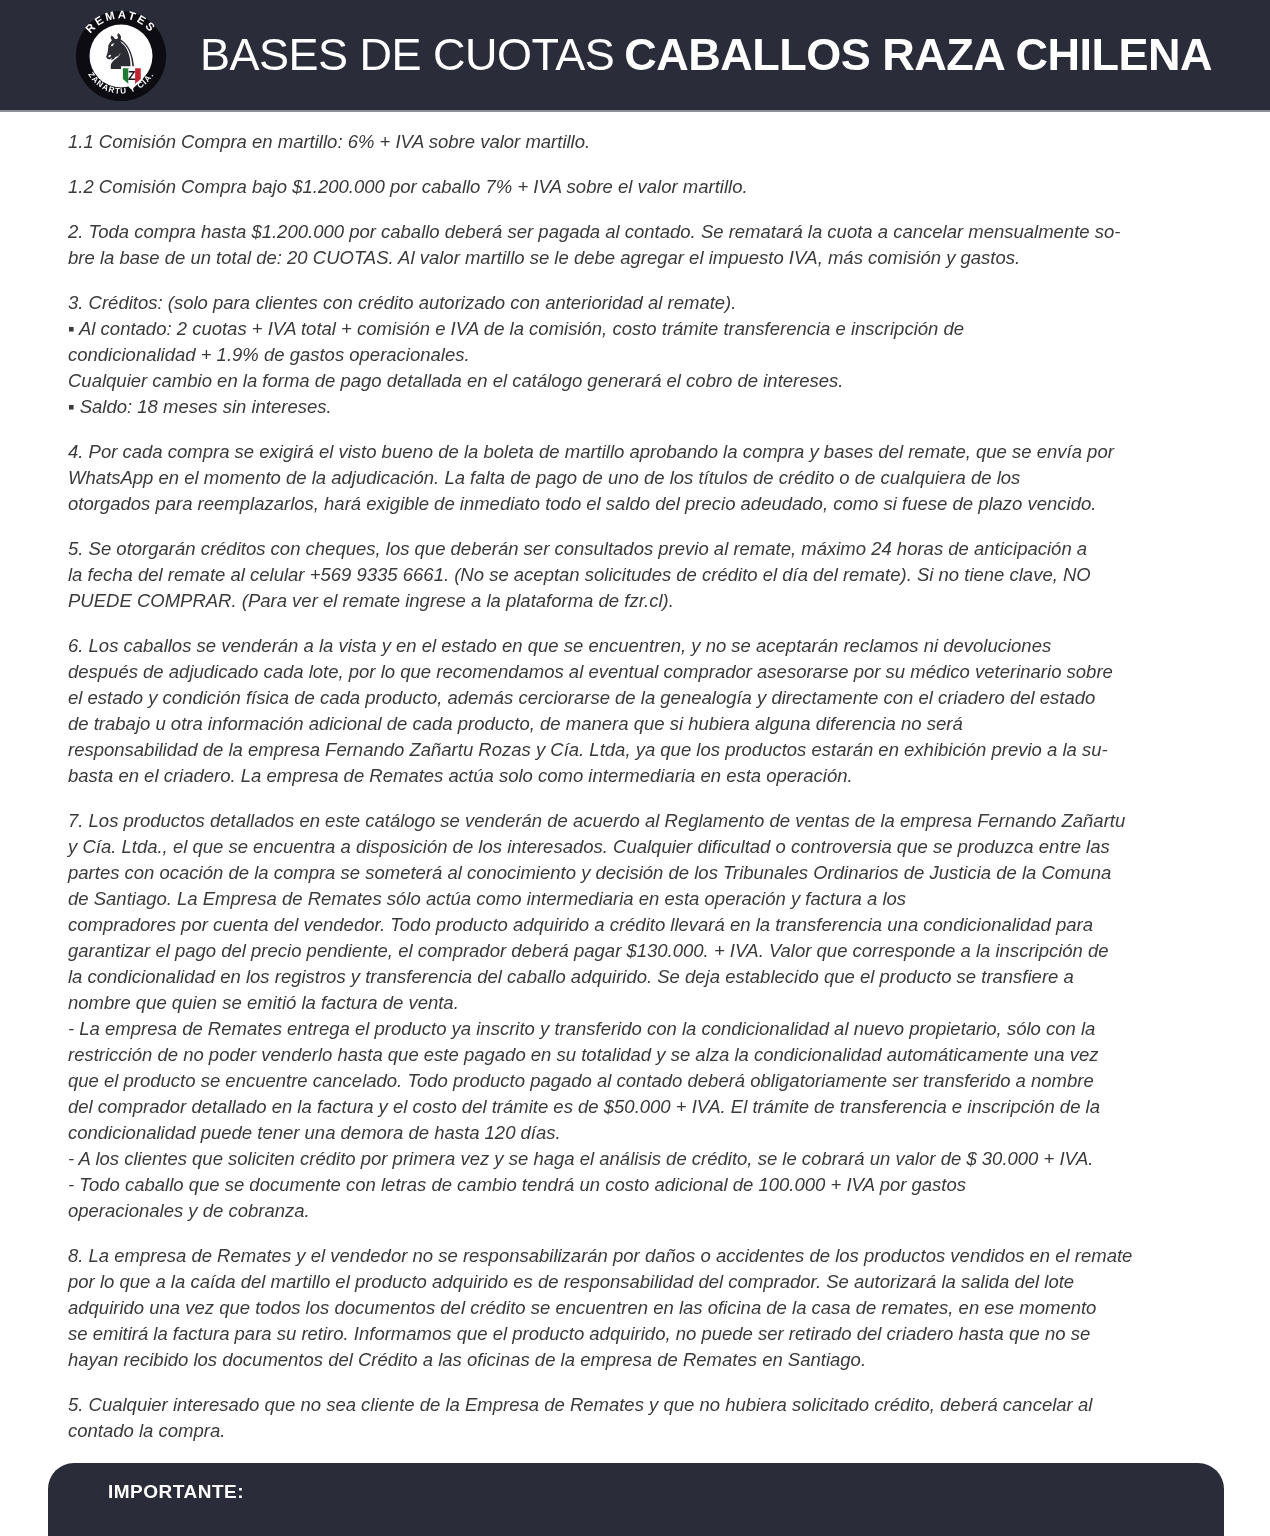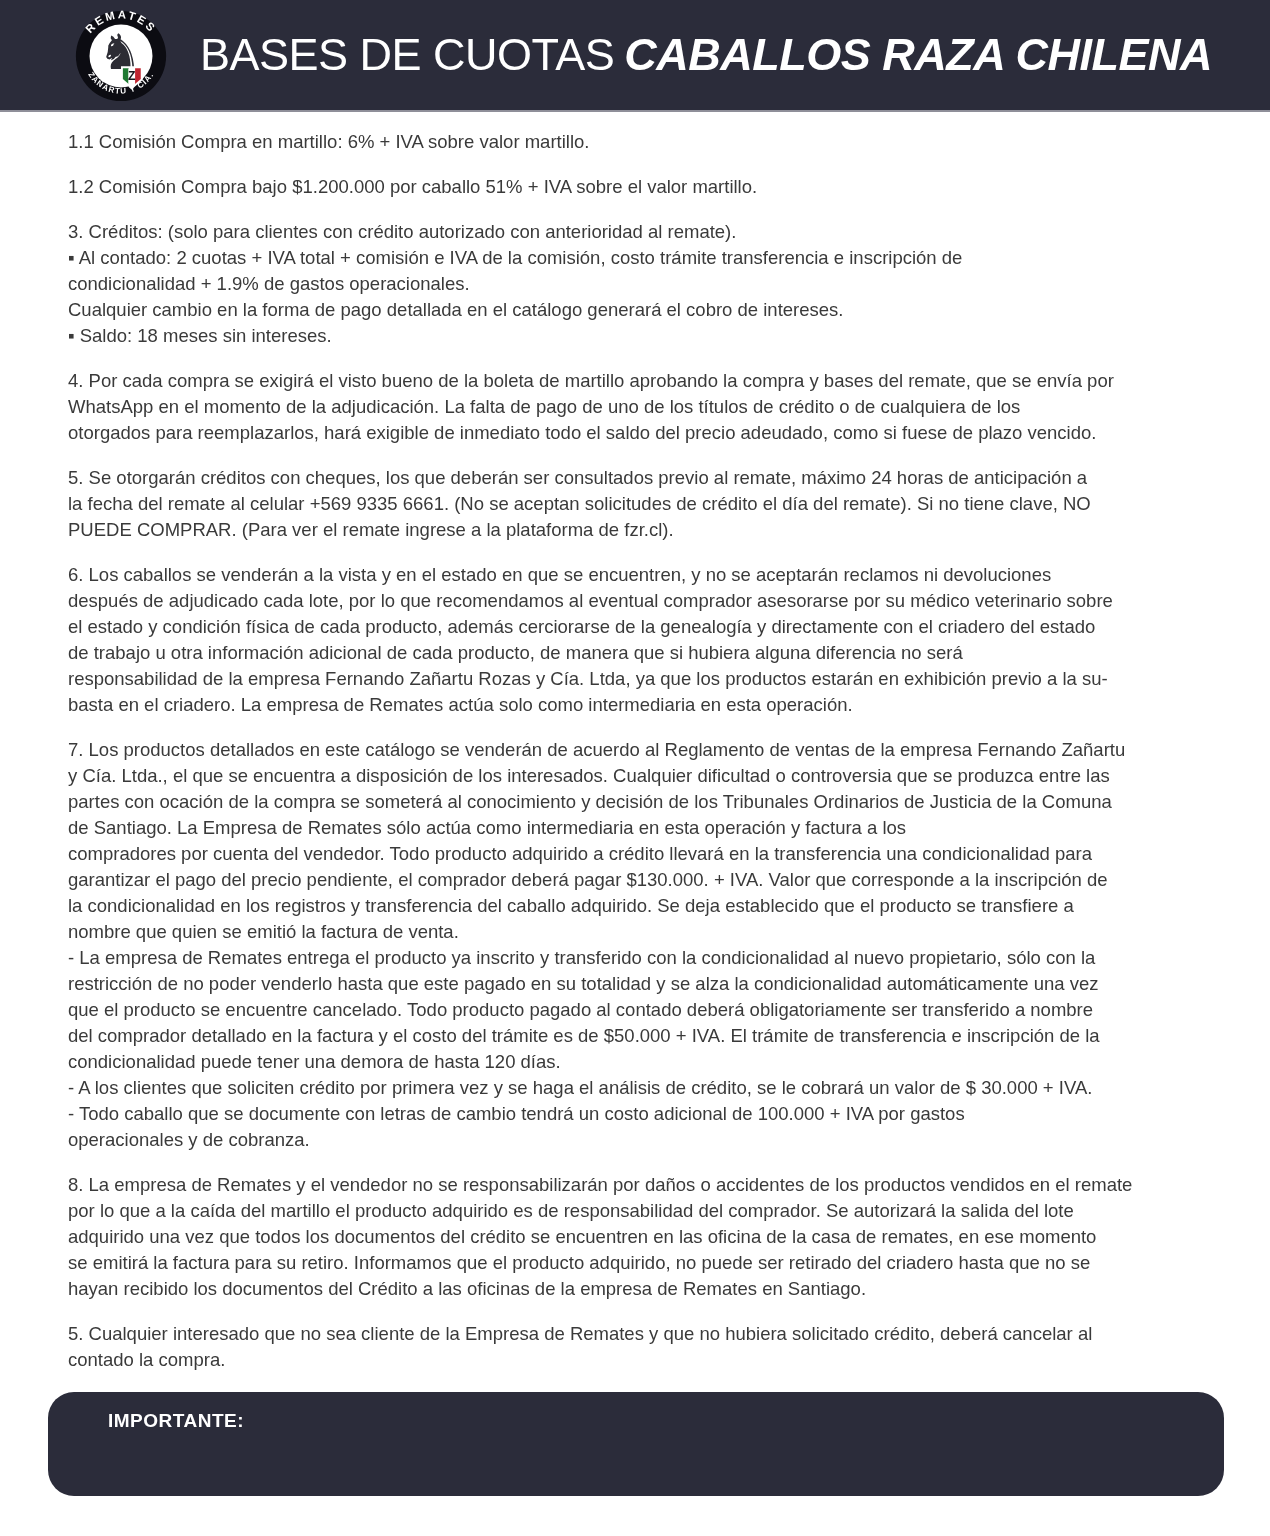--- a/index.html
+++ b/index.html
@@ -33,26 +33,26 @@
   .title {
     margin: 0 0 0 32px;
     color: #ffffff;
     font-size: 45px;
     font-weight: 400;
     letter-spacing: -0.5px;
     white-space: nowrap;
   }
   .title .emph {
     font-weight: 700;
-    font-style: italic;
     margin-left: 10px;
   }
   
   .terms {
     padding: 17px 24px 0 68px;
+    font-style: italic;
   }
   .para {
     margin: 0 0 19px 0;
     font-size: 18.5px;
     line-height: 26px;
     white-space: pre;
     color: #3a3a3a;
   }
   
   .notice {
@@ -105,21 +105,23 @@
         <text x="61.5" y="76" font-size="13" font-weight="bold" text-anchor="middle" fill="#16161c" font-family="Liberation Sans, sans-serif">Z</text>
       </g>
     </svg>
   </div>
   <h1 class="title"><span>BASES DE CUOTAS</span><span class="emph">CABALLOS RAZA CHILENA</span>
   </h1>
 </header>
 
 <main class="terms">
   <p class="para">1.1 Comisión Compra en martillo: 6% + IVA sobre valor martillo.</p>
-  <p class="para">1.2 Comisión Compra bajo $1.200.000 por caballo 51% + IVA sobre el valor martillo.</p>
+  <p class="para">1.2 Comisión Compra bajo $1.200.000 por caballo 7% + IVA sobre el valor martillo.</p>
+  <p class="para">2. Toda compra hasta $1.200.000 por caballo deberá ser pagada al contado. Se rematará la cuota a cancelar mensualmente so-
+bre la base de un total de: 20 CUOTAS. Al valor martillo se le debe agregar el impuesto IVA, más comisión y gastos.</p>
   <p class="para">3. Créditos: (solo para clientes con crédito autorizado con anterioridad al remate).
 ▪ Al contado: 2 cuotas + IVA total + comisión e IVA de la comisión, costo trámite transferencia e inscripción de
 condicionalidad + 1.9% de gastos operacionales.
 Cualquier cambio en la forma de pago detallada en el catálogo generará el cobro de intereses.
 ▪ Saldo: 18 meses sin intereses.</p>
   <p class="para">4. Por cada compra se exigirá el visto bueno de la boleta de martillo aprobando la compra y bases del remate, que se envía por
 WhatsApp en el momento de la adjudicación. La falta de pago de uno de los títulos de crédito o de cualquiera de los
 otorgados para reemplazarlos, hará exigible de inmediato todo el saldo del precio adeudado, como si fuese de plazo vencido.</p>
   <p class="para">5. Se otorgarán créditos con cheques, los que deberán ser consultados previo al remate, máximo 24 horas de anticipación a
 la fecha del remate al celular +569 9335 6661. (No se aceptan solicitudes de crédito el día del remate). Si no tiene clave, NO

